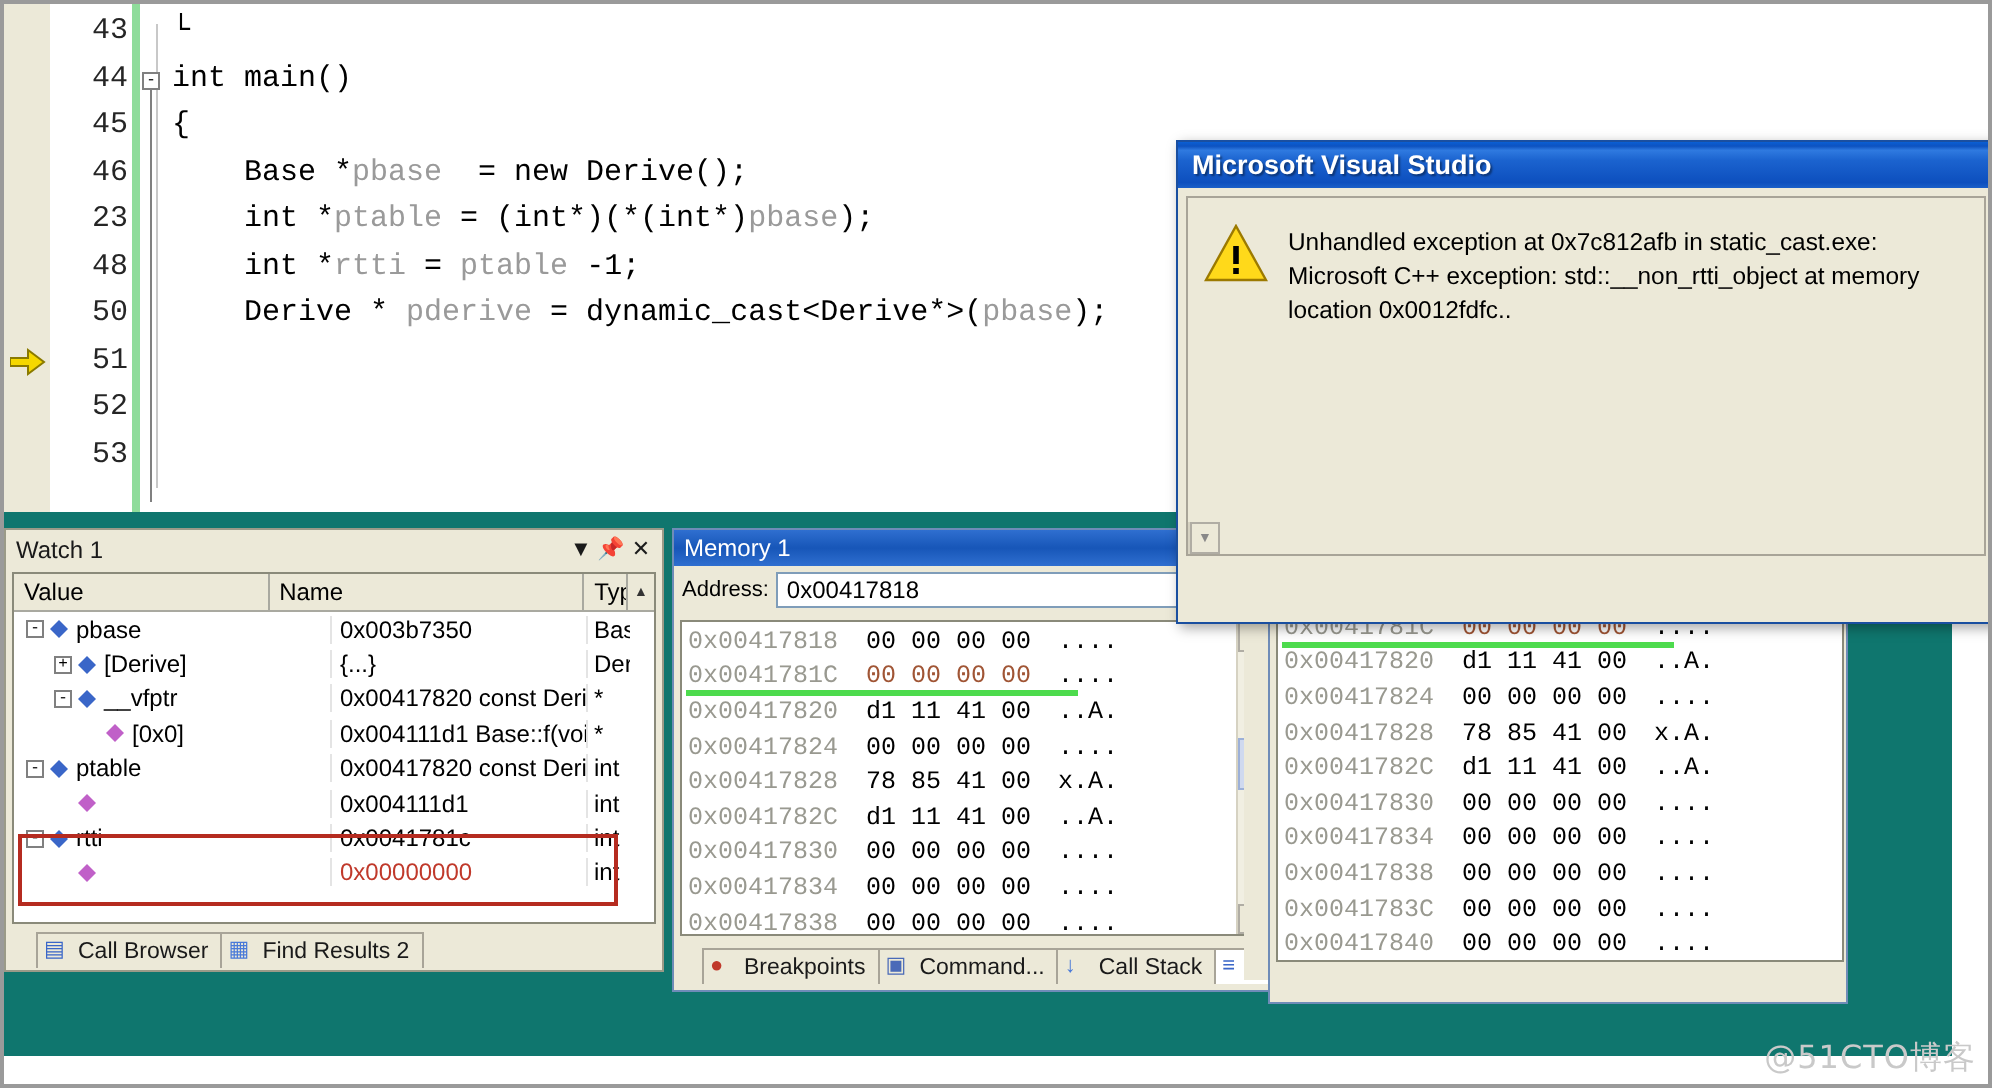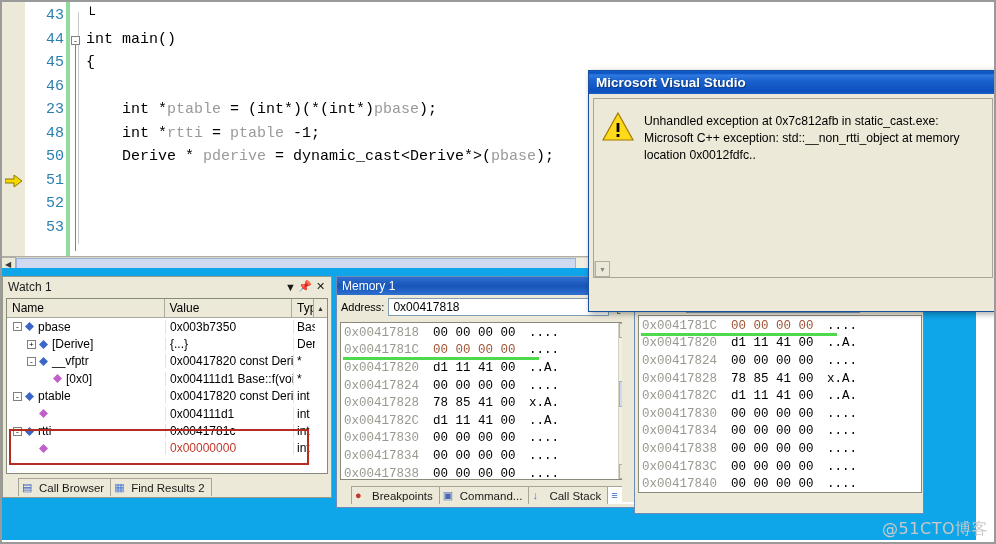--- a/index.html
+++ b/index.html
@@ -45,21 +45,21 @@
     position: absolute; left: 0; top: 4px;
     width: 996px;
     font-family: "Liberation Mono", "DejaVu Sans Mono", monospace;
     font-size: 15px;
     line-height: 23.5px;
   }
   .cline { position: relative; height: 23.5px; white-space: pre; }
   .lnum {
     position: absolute; left: 26px; width: 38px;
     text-align: right;
-    color: #0369a1; opacity: .85;
+    color: #000000; opacity: .85;
     font-family: "Liberation Mono", monospace;
     font-size: 15px;
   }
   .ctext {
     position: absolute; left: 86px;
     color: #000000;
   }
   .ctext .var { color: #9a9a9a; }
   .ctext .pl  { color: #000000; }
 
@@ -101,23 +101,23 @@
   }
   .hs-thumb {
     position: absolute; left: 0; top: 0;
     width: 560px; height: 15px;
     background: #cfd9ef;
     border: 1px solid #9cb0d8;
   }
 
   
   #bottom {
-    position: absolute; left: 0; top: 268px;
+    position: absolute; left: 0; top: 256px;
     width: 976px; height: 272px;
-    background: #0ea5e9;
+    background: #0f766e;
   }
 
   
   #watch {
     position: absolute; left: 2px; top: 8px;
     width: 330px; height: 222px;
     background: #ece9d8;
     border: 1px solid #9a9a88;
   }
   .pane-title {
@@ -423,21 +423,21 @@
       <path d="M0 5 H9 V1 L17 7 L9 13 V9 H0 Z" fill="#f5d800" stroke="#8a7a00" stroke-width="1"></path>
     </svg>
 
     <div class="fold-box">-</div>
     <div class="fold-tail"></div>
 
     <div class="code-lines" id="code-lines">
         <div class="cline"><span class="lnum">43</span><span class="ctext"><span class="pl">└</span></span></div>
         <div class="cline"><span class="lnum">44</span><span class="ctext"><span class="pl">int main()</span></span></div>
         <div class="cline"><span class="lnum">45</span><span class="ctext"><span class="pl">{</span></span></div>
-        <div class="cline"><span class="lnum">46</span></div>
+        <div class="cline"><span class="lnum">46</span><span class="ctext"><span class="pl">    Base *</span><span class="var">pbase</span><span class="pl">  = new Derive();</span></span></div>
         <div class="cline"><span class="lnum">23</span><span class="ctext"><span class="pl">    int *</span><span class="var">ptable</span><span class="pl"> = (int*)(*(int*)</span><span class="var">pbase</span><span class="pl">);</span></span></div>
         <div class="cline"><span class="lnum">48</span><span class="ctext"><span class="pl">    int *</span><span class="var">rtti</span><span class="pl"> = </span><span class="var">ptable</span><span class="pl"> -1;</span></span></div>
         <div class="cline"><span class="lnum">50</span><span class="ctext"><span class="pl">    Derive * </span><span class="var">pderive</span><span class="pl"> = dynamic_cast&lt;Derive*&gt;(</span><span class="var">pbase</span><span class="pl">);</span></span></div>
         <div class="cline"><span class="lnum">51</span><span class="ctext"><span class="pl"></span></span></div>
         <div class="cline"><span class="lnum">52</span><span class="ctext"><span class="pl"></span></span></div>
         <div class="cline"><span class="lnum">53</span><span class="ctext"><span class="pl"></span></span></div>
       </div>
 
     <div class="hscroll-row">
       <div class="hs-btn">◀</div>
@@ -452,22 +452,22 @@
     <div id="watch">
       <div class="pane-title">
         <span class="t">Watch 1</span>
         <span class="ptbtn">▼</span>
         <span class="ptbtn">📌</span>
         <span class="ptbtn">✕</span>
       </div>
 
       <div class="watch-grid">
         <div class="wg-head">
+          <div class="wc wc-val">Value</div>
           <div class="wc wc-name">Name</div>
-          <div class="wc wc-val">Value</div>
           <div class="wc wc-typ">Typ</div>
           <div class="wc-scroll">▲</div>
         </div>
         <div id="watch-rows">
             <div class="wg-row">
               <div class="cell cell-name">
                 <span class="indent" style="width: 6px;"></span>
                 <span class="twisty">-</span>
                 <svg class="diamond" viewBox="0 0 9 9">
                   <path d="M4.5 0 L9 4.5 L4.5 9 L0 4.5 Z" fill="#3a66c8"></path>

